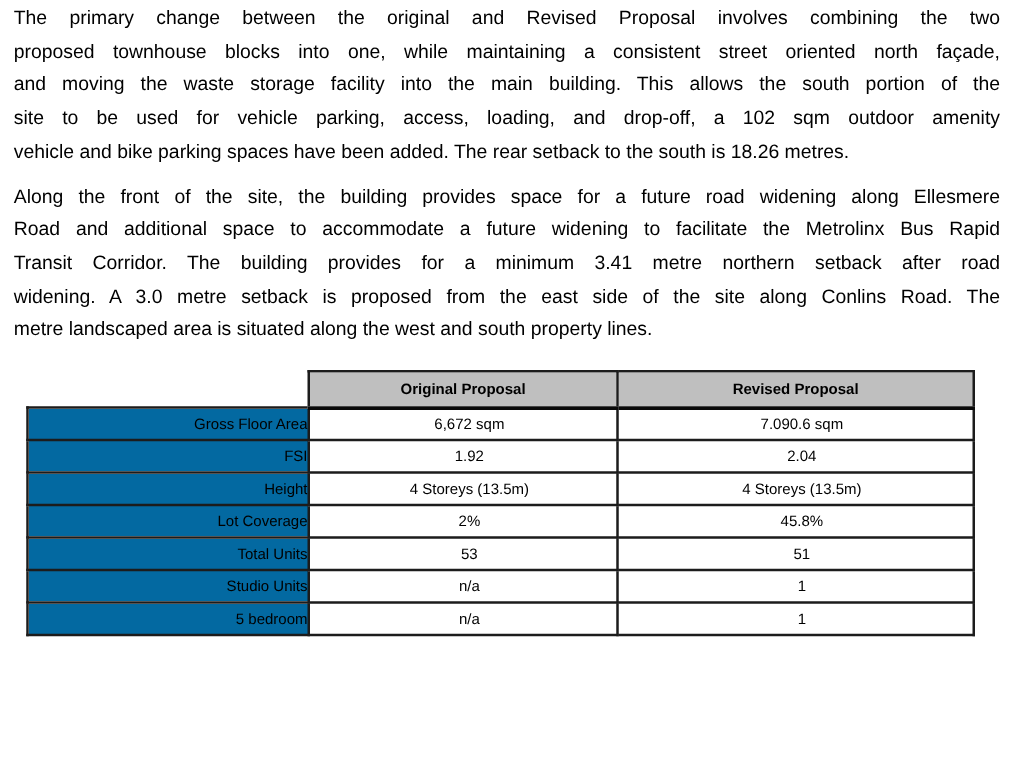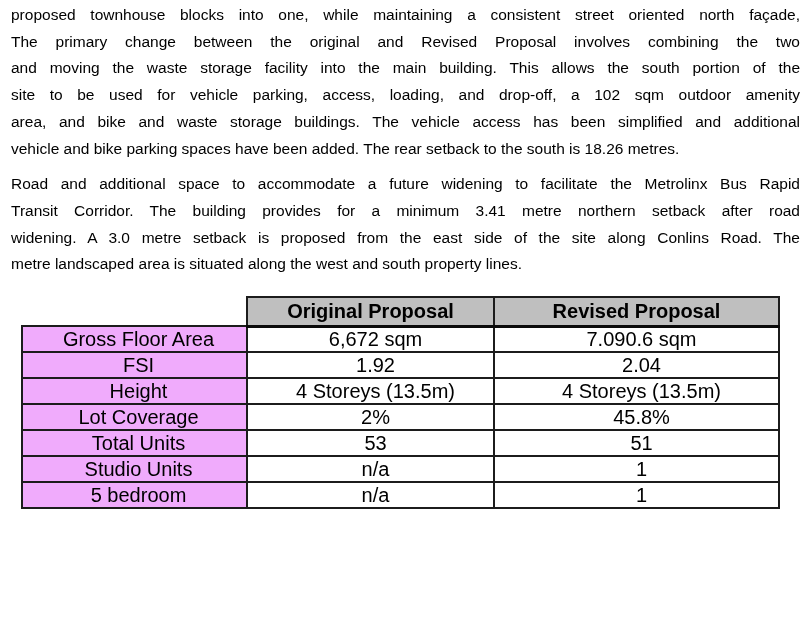--- a/index.html
+++ b/index.html
@@ -33,21 +33,21 @@
     white-space: normal;
   }
   .jline.last {
     text-align-last: left;
   }
   table.cmp {
     border-collapse: collapse;
     table-layout: fixed;
     width: 757px;
     margin: 18px 0 0 10px;
-    font-size: 20px;
+    font-size: 12px;
   }
   table.cmp col.c1 { width: 225px; }
   table.cmp col.c2 { width: 247px; }
   table.cmp col.c3 { width: 285px; }
   table.cmp th, table.cmp td {
     border: 2px solid #1c1c1c;
     padding: 0;
     overflow: hidden;
   }
   table.cmp td.ghost {
@@ -55,50 +55,50 @@
     background: transparent;
   }
   table.cmp th.colhead {
     background: #bfbfbf;
     border-bottom: 3px solid #0a0a0a;
     font-weight: bold;
     text-align: center;
     vertical-align: middle;
   }
   table.cmp th.rowlabel {
-    background: #f0abfc;
+    background: #0369a1;
     font-weight: normal;
-    text-align: center;
+    text-align: right;
     vertical-align: middle;
     padding-left: 8px;
   }
   table.cmp td.val {
     background: #ffffff;
     text-align: center;
     vertical-align: middle;
     padding-left: 10px;
   }
   tr.hdr { height: 29px; }
   tr.brow { height: 26px; }
 </style>
 </head>
 <body>
 
 <div class="page">
 
   <p class="para">
+    <span class="jline" style="display:block">The primary change between the original and Revised Proposal involves combining the two</span>
     <span class="jline" style="display:block">proposed townhouse blocks into one, while maintaining a consistent street oriented north façade,</span>
-    <span class="jline" style="display:block">The primary change between the original and Revised Proposal involves combining the two</span>
     <span class="jline" style="display:block">and moving the waste storage facility into the main building. This allows the south portion of the</span>
     <span class="jline" style="display:block">site to be used for vehicle parking, access, loading, and drop-off, a 102 sqm outdoor amenity</span>
-    <span class="jline" style="display:block">area, and bike and waste storage buildings. The vehicle access has been simplified and additional</span>
     <span class="jline last" style="display:block">vehicle and bike parking spaces have been added. The rear setback to the south is 18.26 metres.</span>
   </p>
 
   <p class="para">
+    <span class="jline" style="display:block">Along the front of the site, the building provides space for a future road widening along Ellesmere</span>
     <span class="jline" style="display:block">Road and additional space to accommodate a future widening to facilitate the Metrolinx Bus Rapid</span>
     <span class="jline" style="display:block">Transit Corridor. The building provides for a minimum 3.41 metre northern setback after road</span>
     <span class="jline" style="display:block">widening. A 3.0 metre setback is proposed from the east side of the site along Conlins Road. The</span>
     <span class="jline last" style="display:block">metre landscaped area is situated along the west and south property lines.</span>
   </p>
 
 
   <table class="cmp">
     <colgroup>
         <col class="c1">

